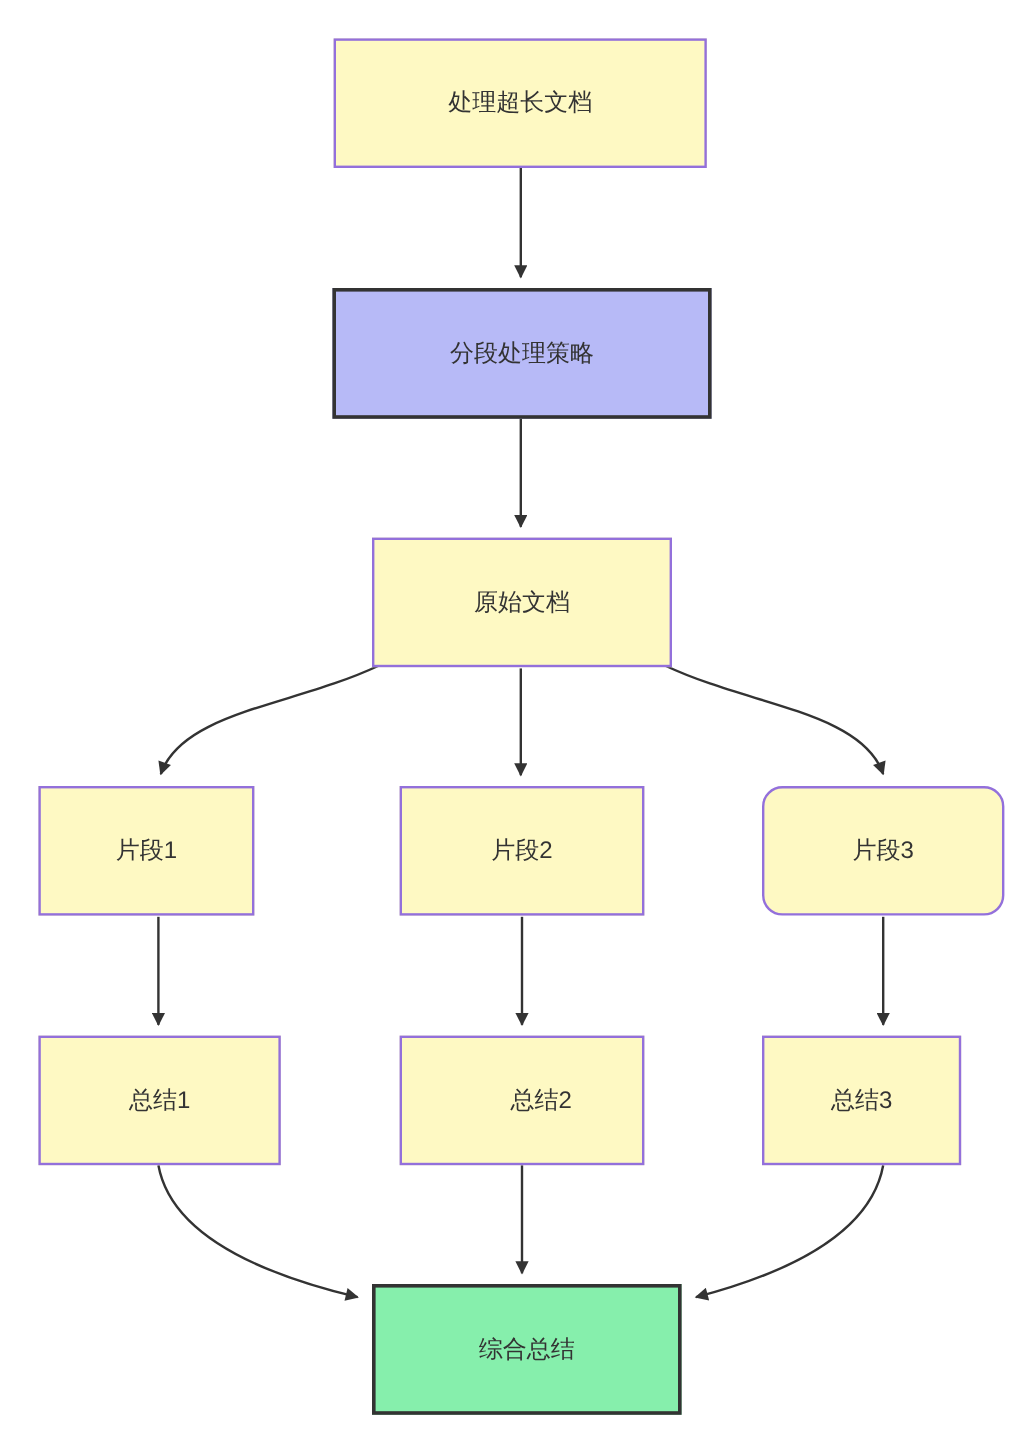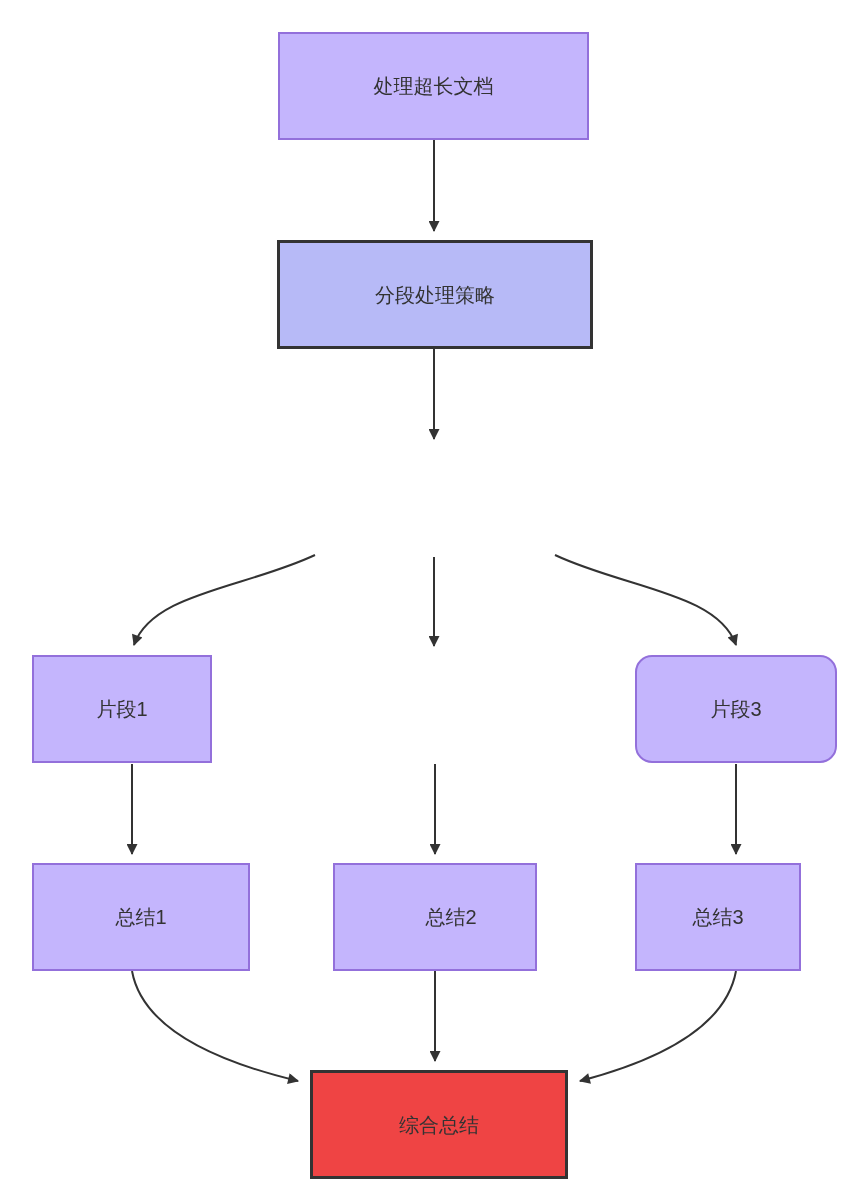--- a/index.html
+++ b/index.html
@@ -24,36 +24,36 @@
     pointer-events: none;
   }
   .edge-layer path.edge {
     fill: none;
     stroke: #333333;
     stroke-width: 2px;
   }
   .node {
     position: absolute;
     box-sizing: border-box;
-    background: #c4b5fd;
+    background: #fef9c3;
     border: 2px solid #9370DB;
     color: #333333;
     display: flex;
     align-items: center;
     justify-content: center;
     font-size: 20px;
     line-height: 1.2;
     text-align: center;
   }
   .node.highlight {
     background: #B7BAF7;
     border: 3px solid #333333;
   }
   .node.success {
-    background: #ef4444;
+    background: #86efac;
     border: 3px solid #333333;
   }
 </style>
 </head>
 <body>
 
 <div class="canvas">
 
   <svg class="edge-layer" width="852" height="1196" viewBox="0 0 852 1196" xmlns="http://www.w3.org/2000/svg">
     <defs>
@@ -75,31 +75,37 @@
   </svg>
 
   <div class="node" style="left:278px; top:32px; width:311px; height:108px;">
     <span>处理超长文档</span>
   </div>
 
   <div class="node highlight" style="left:277px; top:240px; width:316px; height:109px;">
     <span>分段处理策略</span>
   </div>
 
+  <div class="node" style="left:310px; top:448px; width:250px; height:108px;">
+    <span>原始文档</span>
+  </div>
 
   <div class="node" style="left:32px; top:655px; width:180px; height:108px;">
     <span>片段1</span>
   </div>
 
+  <div class="node" style="left:333px; top:655px; width:204px; height:108px;">
+    <span>片段2</span>
+  </div>
 
   <div class="node" style="left:635px; top:655px; width:202px; height:108px;border-radius:17px;">
     <span>片段3</span>
   </div>
 
-  <div class="node" style="left:32px; top:863px; width:218px; height:108px;">
+  <div class="node" style="left:32px; top:863px; width:202px; height:108px;">
     <span>总结1</span>
   </div>
 
   <div class="node" style="left:333px; top:863px; width:204px; height:108px;padding-left:32px;">
     <span>总结2</span>
   </div>
 
   <div class="node" style="left:635px; top:863px; width:166px; height:108px;">
     <span>总结3</span>
   </div>

